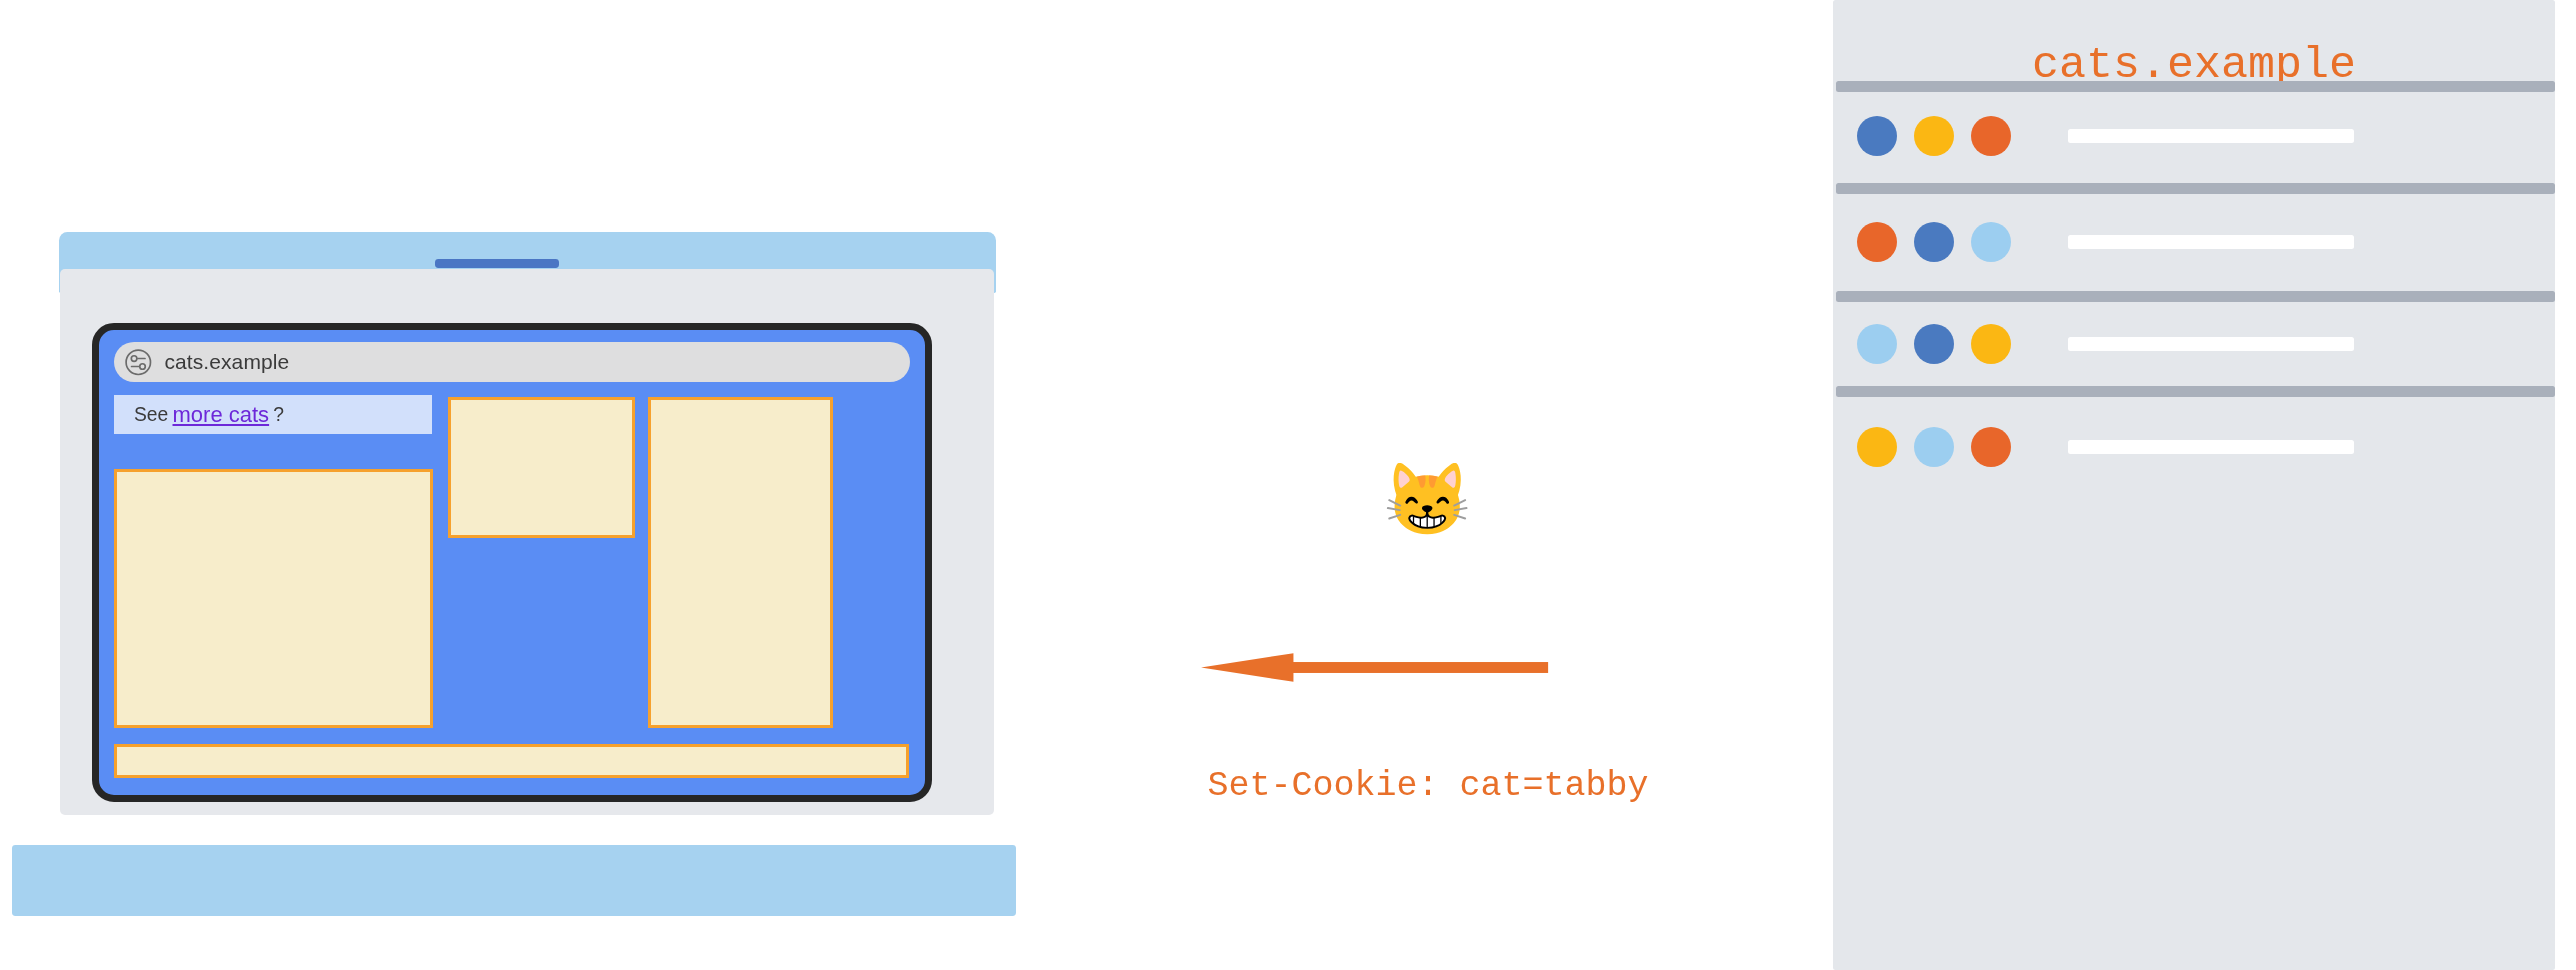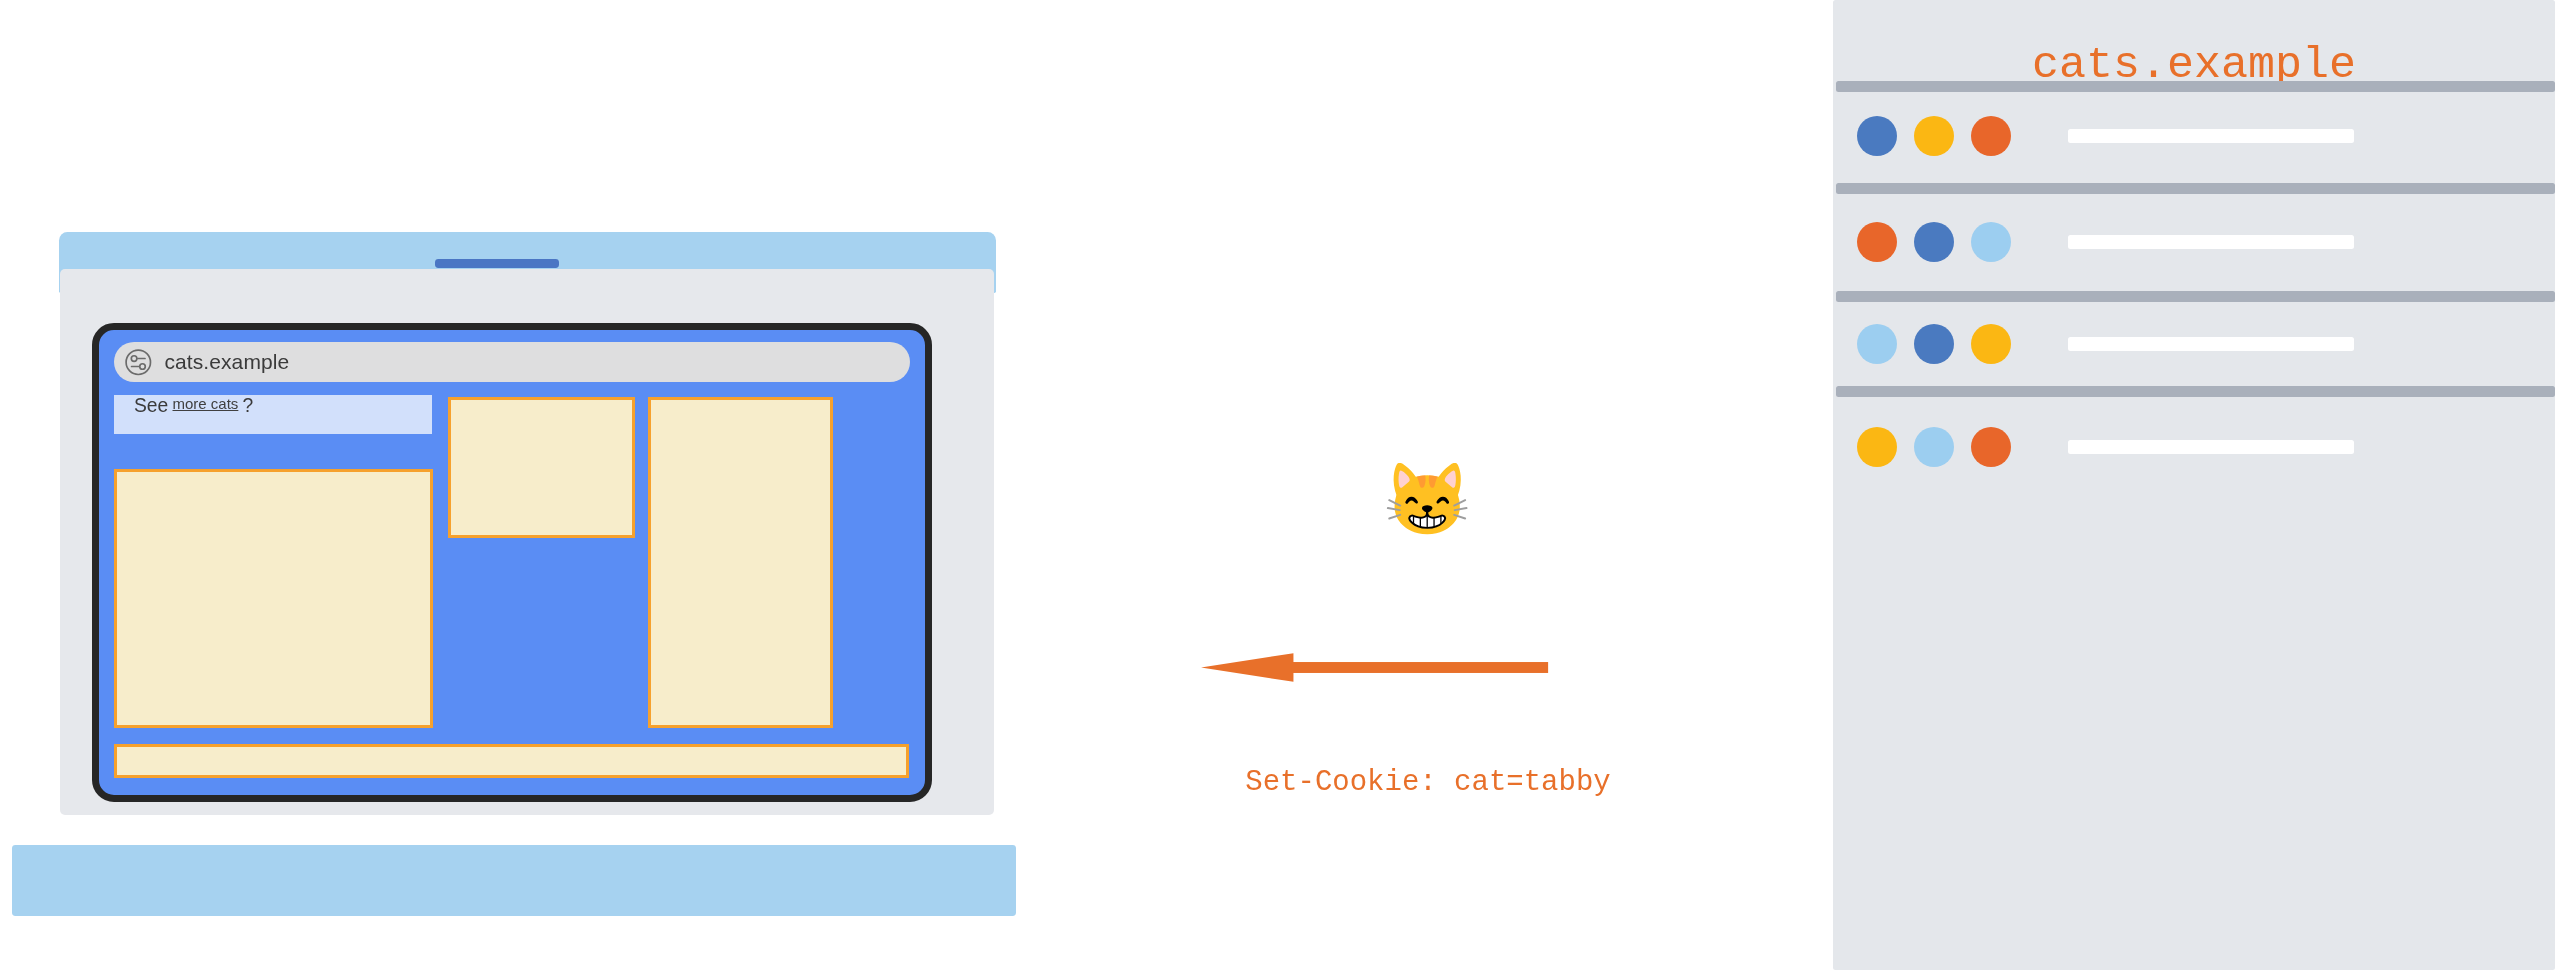--- a/index.html
+++ b/index.html
@@ -118,30 +118,31 @@
     height: 333px;
   }
   .link-bar {
     position: absolute;
     left: 0px;
     top: 0px;
     width: 318px;
     height: 39px;
     background: #d2e0fb;
     display: flex;
+    align-items: center;
     padding-left: 20px;
     box-sizing: border-box;
   }
   .link-bar .plain-text {
     font-size: 19.3px;
     color: #3a3a3a;
   }
   .link-bar .link-text {
-    font-size: 15px;
-    color: #404040;
+    font-size: 22px;
+    color: #6d28d9;
     text-decoration: underline;
     margin: 0 4.2px;
   }
   .block {
     position: absolute;
     background: #f7edcb;
     border: 3.4px solid #f6a12d;
     box-sizing: border-box;
   }
   #block-main  { left: 0px;   top: 74px;  width: 319px; height: 259px; }
@@ -193,21 +194,21 @@
     width: 353px;
     height: 59px;
   }
   .cookie-text {
     position: absolute;
     left: 0;
     top: 766px;
     width: 672px;
     text-align: center;
     font-family: "Liberation Mono", "DejaVu Sans Mono", monospace;
-    font-size: 29px;
+    font-size: 35px;
     color: #e8702a;
     letter-spacing: 0px;
   }
 
   
   #server-figure {
     position: absolute;
     left: 1823px;
     top: 0px;
     width: 753px;

